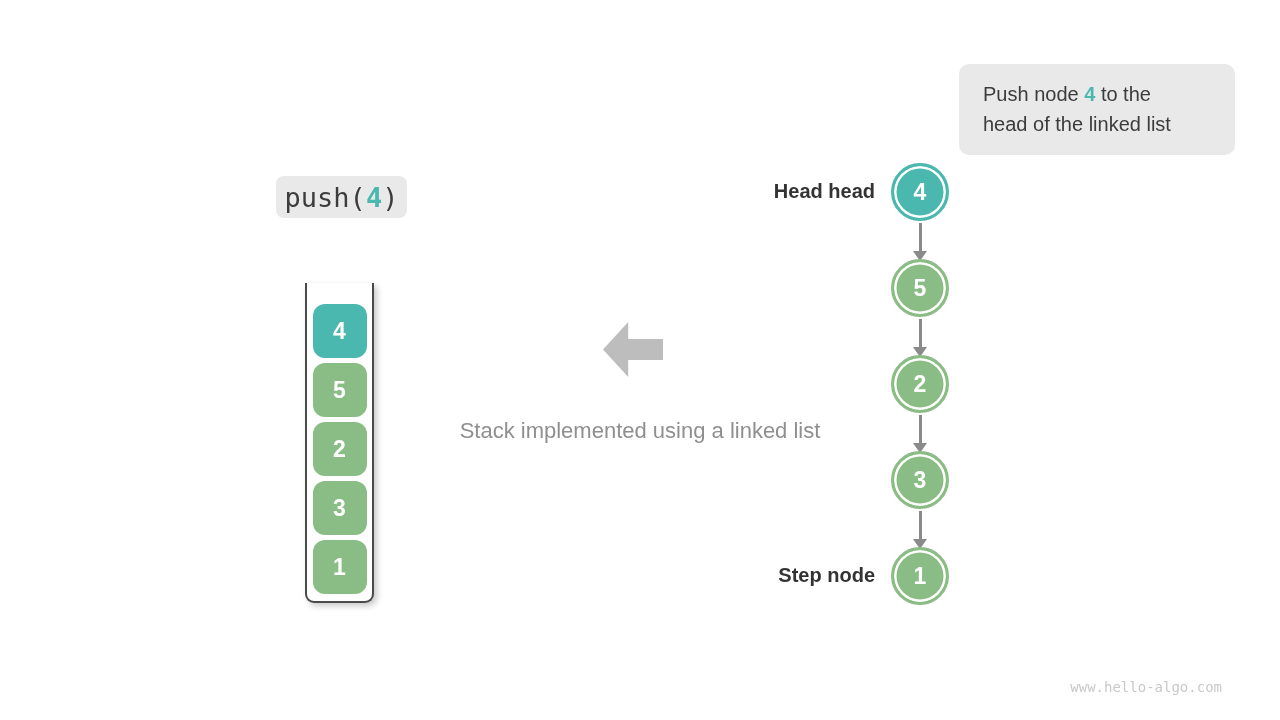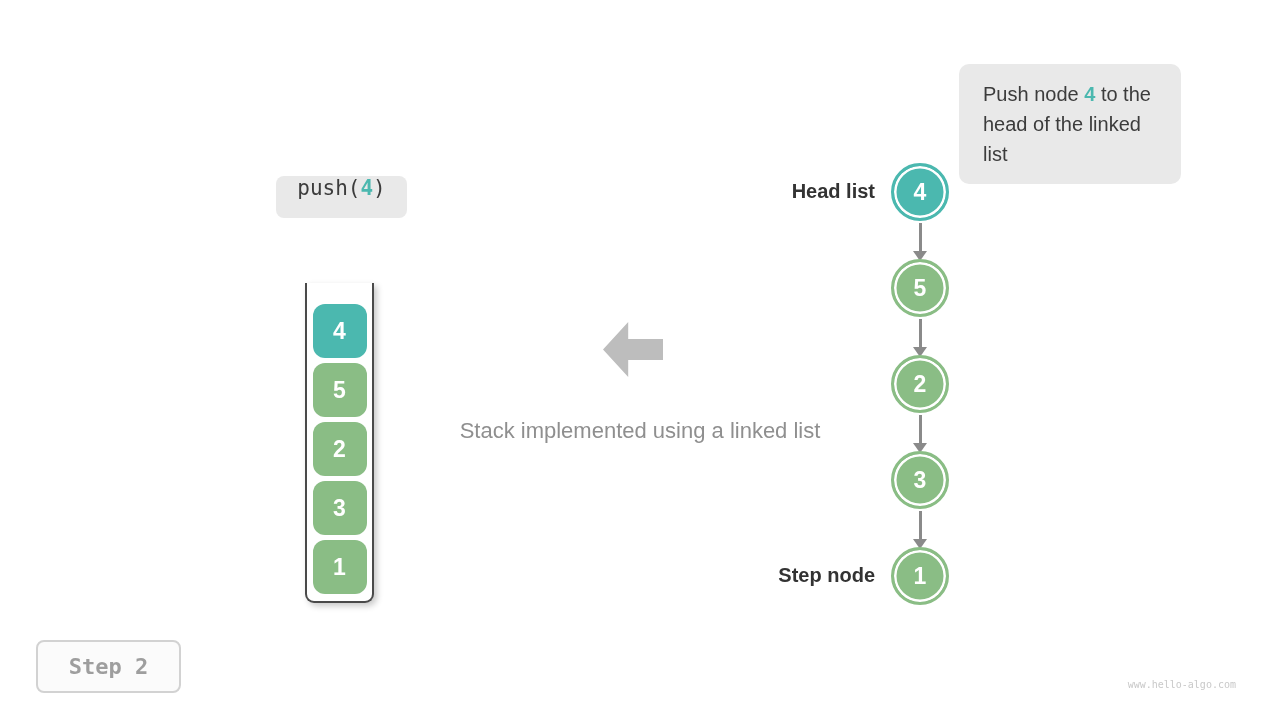--- a/index.html
+++ b/index.html
@@ -21,39 +21,39 @@
   .canvas{
     position:relative;
     width:1280px;height:720px;
     background:#ffffff;
     overflow:hidden;
   }
 
   
   .callout{
     position:absolute;left:959px;top:64px;
-    width:222px;min-height:91px;
+    width:276px;min-height:91px;
     background:var(--label-bg);
     border-radius:10px;
     padding:15px 24px;
     font-size:20px;line-height:30px;
     color:var(--text-dark);
     white-space:pre-line;
   }
   .hl{color:var(--teal);font-weight:bold;}
 
   
   .op-chip{
     position:absolute;left:276px;top:176px;
     width:131px;height:42px;
     background:var(--label-bg);
     border-radius:8px;
-    display:flex;justify-content:center;
+    display:flex;align-items:center;justify-content:center;
     font-family:"DejaVu Sans Mono",monospace;
-    font-size:21px;color:var(--text-dark);
+    font-size:27px;color:var(--text-dark);
   }
 
   
   .stack{
     position:absolute;left:305px;top:283px;
     width:69px;height:320px;
     border-left:2px solid var(--container-border);
     border-right:2px solid var(--container-border);
     border-bottom:2px solid var(--container-border);
     border-bottom-left-radius:9px;
@@ -125,23 +125,23 @@
     background:#fbfbfb;
     border:2px solid var(--step-border);
     border-radius:8px;
     display:flex;align-items:center;justify-content:center;
     font-family:"DejaVu Sans Mono",monospace;
     font-size:22px;font-weight:bold;color:var(--step-text);
   }
 
   
   .watermark{
-    position:absolute;right:44px;top:679px;
+    position:absolute;right:58px;top:679px;
     font-family:"DejaVu Sans Mono",monospace;
-    font-size:10px;color:var(--watermark);
+    font-size:14px;color:var(--watermark);
   }
 </style>
 </head>
 <body>
 
 <div class="canvas">
 
   <div class="callout"><span>Push node </span><span class="hl">4</span><span> to the
 head of the linked list</span></div>
 
@@ -156,30 +156,29 @@
     <div class="stack-block">5</div>
     <div class="stack-block">2</div>
     <div class="stack-block">3</div>
     <div class="stack-block">1</div>
   </div>
 
   <div class="block-arrow"></div>
 
   <div class="caption">Stack implemented using a linked list</div>
 
-  <div class="ll-label" style="top:180px;">Head list</div>
+  <div class="ll-label" style="top:180px;">Head head</div>
   <div class="ll-label" style="top:564px;">Step node</div>
 
   <div class="ll-node new" style="top:163px;">4</div>
   <div class="connector" style="top:223px;"></div>
   <div class="ll-node" style="top:259px;">5</div>
   <div class="connector" style="top:319px;"></div>
   <div class="ll-node" style="top:355px;">2</div>
   <div class="connector" style="top:415px;"></div>
   <div class="ll-node" style="top:451px;">3</div>
   <div class="connector" style="top:511px;"></div>
   <div class="ll-node" style="top:547px;">1</div>
 
-  <div class="step-badge">Step 2</div>
 
   <div class="watermark">www.hello-algo.com</div>
 
 </div>
 
 </body></html>

